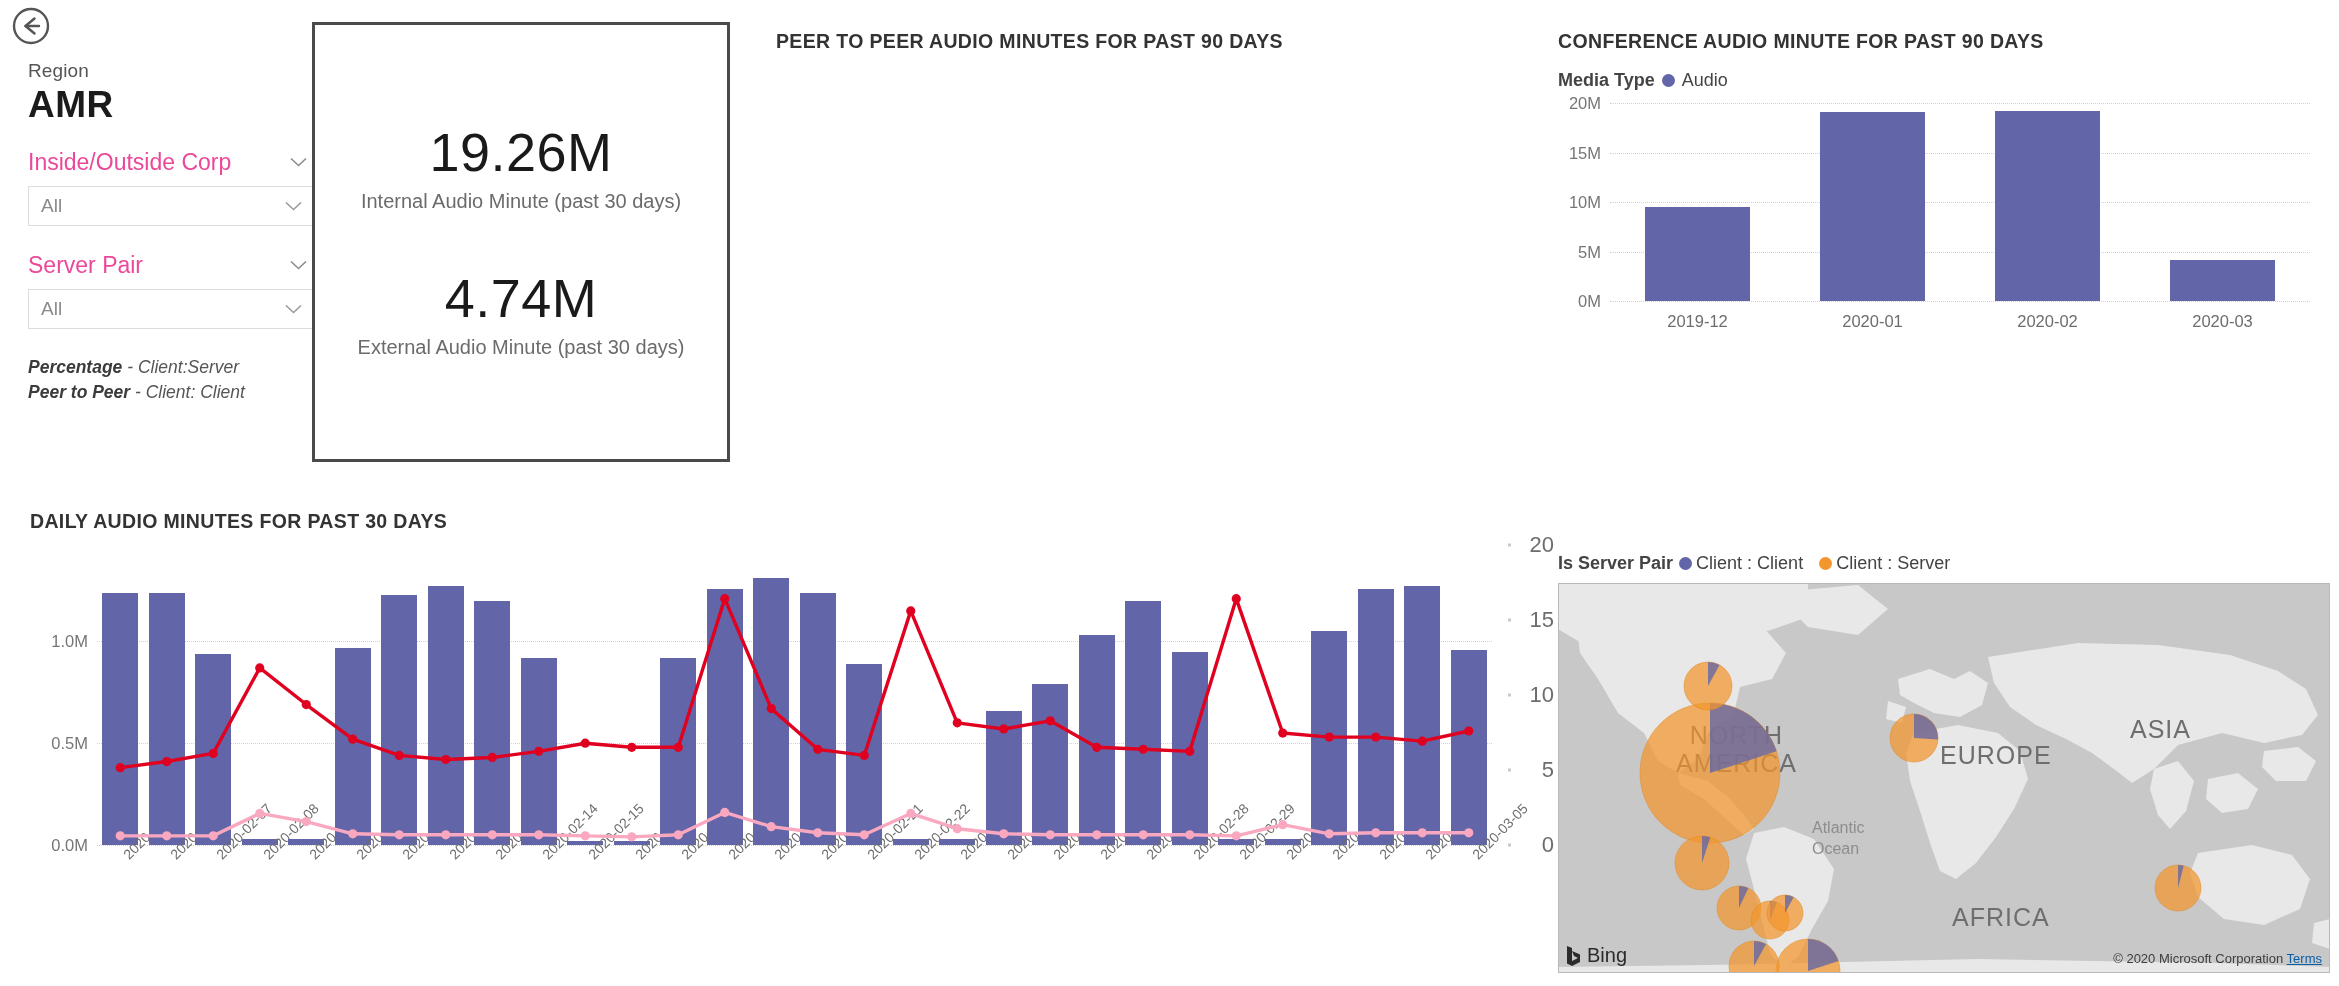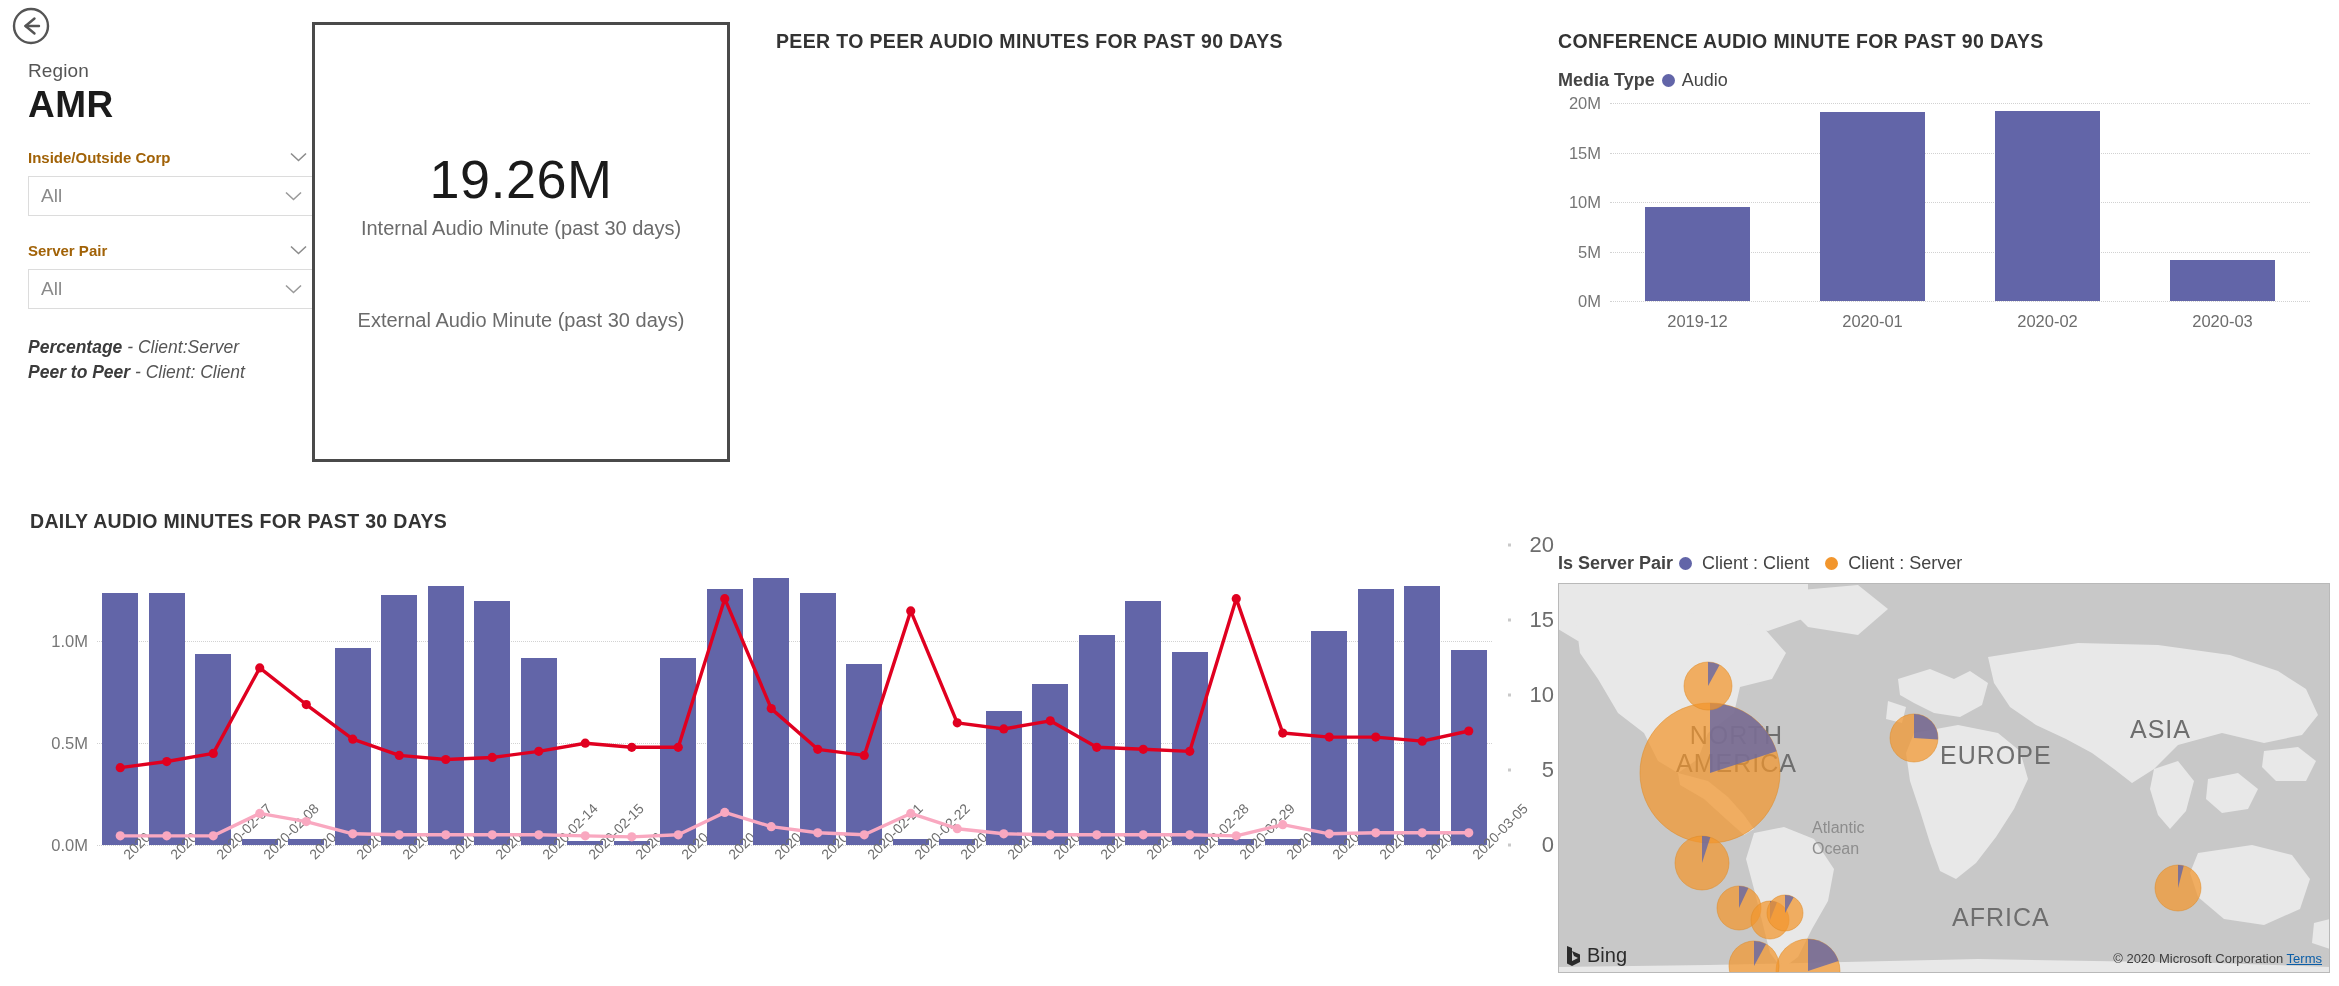--- a/index.html
+++ b/index.html
@@ -25,23 +25,22 @@
   .flt-label {
     font-size: 19px; color: #555; letter-spacing: .1px; margin-bottom: 2px;
   }
   .region-value {
     font-size: 37px; font-weight: bold; color: #1b1b1b;
     letter-spacing: .5px; line-height: 1.15; margin: 2px 0 22px 0;
   }
   .slicer { margin-bottom: 26px; }
   .slicer-head {
     display: flex; align-items: center; justify-content: space-between;
-    font-size: 15px; color: #a16207; padding-right: 6px; margin-bottom: 10px;
+    font-size: 23px; color: #ec4899; padding-right: 6px; margin-bottom: 10px;
     cursor: pointer;
-    font-weight: bold;
   }
   .slicer-box {
     display: flex; align-items: center; justify-content: space-between;
     border: 1px solid #dcdcdc; background: #fff;
     height: 40px; padding: 0 10px 0 12px;
     font-size: 19px; color: #8a8a8a; cursor: pointer;
   }
   .chev { width: 17px; height: 10px; flex: none; }
   .chev svg { display: block; }
   .legend-note {
@@ -125,21 +124,21 @@
     position: absolute; top: 1px; left: 12px;
     width: 12px; height: 12px; border-radius: 50%;
   }
 
   
   .map-legend {
     position: absolute; left: 1558px; top: 553px;
     font-size: 18px; color: #444; display: flex; align-items: center; gap: 6px;
   }
   .map-legend .t { font-weight: bold; margin-right: 0; }
-  .map-legend .it { display: flex; align-items: center; gap: 10px; margin-right: 10px; }
+  .map-legend .it { display: flex; align-items: center; gap: 4px; margin-right: 10px; }
   .map-axis {
     position: absolute; left: 1508px; top: 545px; width: 46px; height: 300px;
   }
   .map-axis .mt {
     position: absolute; right: 0; font-size: 22px; color: #6d6d6d;
     transform: translateY(-50%);
   }
   .map-axis .mdot {
     position: absolute; left: 0; width: 3px; height: 3px; background: #c9c9c9;
     transform: translateY(-50%);
@@ -229,20 +228,21 @@
       <div><b>Peer to Peer</b><span class="lt"> - Client: Client</span></div>
     </div>
   </div>
 
   <div class="kpi-card">
     <div class="kpi-block">
       <div class="kpi-value">19.26M</div>
       <div class="kpi-label">Internal Audio Minute (past 30 days)</div>
     </div>
     <div class="kpi-block">
+      <div class="kpi-value">4.74M</div>
       <div class="kpi-label">External Audio Minute (past 30 days)</div>
     </div>
   </div>
 
   <div class="sec-title t-p2p">PEER TO PEER AUDIO MINUTES FOR PAST 90 DAYS</div>
   <div class="sec-title t-conf">CONFERENCE AUDIO MINUTE FOR PAST 90 DAYS</div>
   <div class="sec-title t-daily">DAILY AUDIO MINUTES FOR PAST 30 DAYS</div>
 
   <div class="conf-legend">
     <span class="t">Media Type</span>

